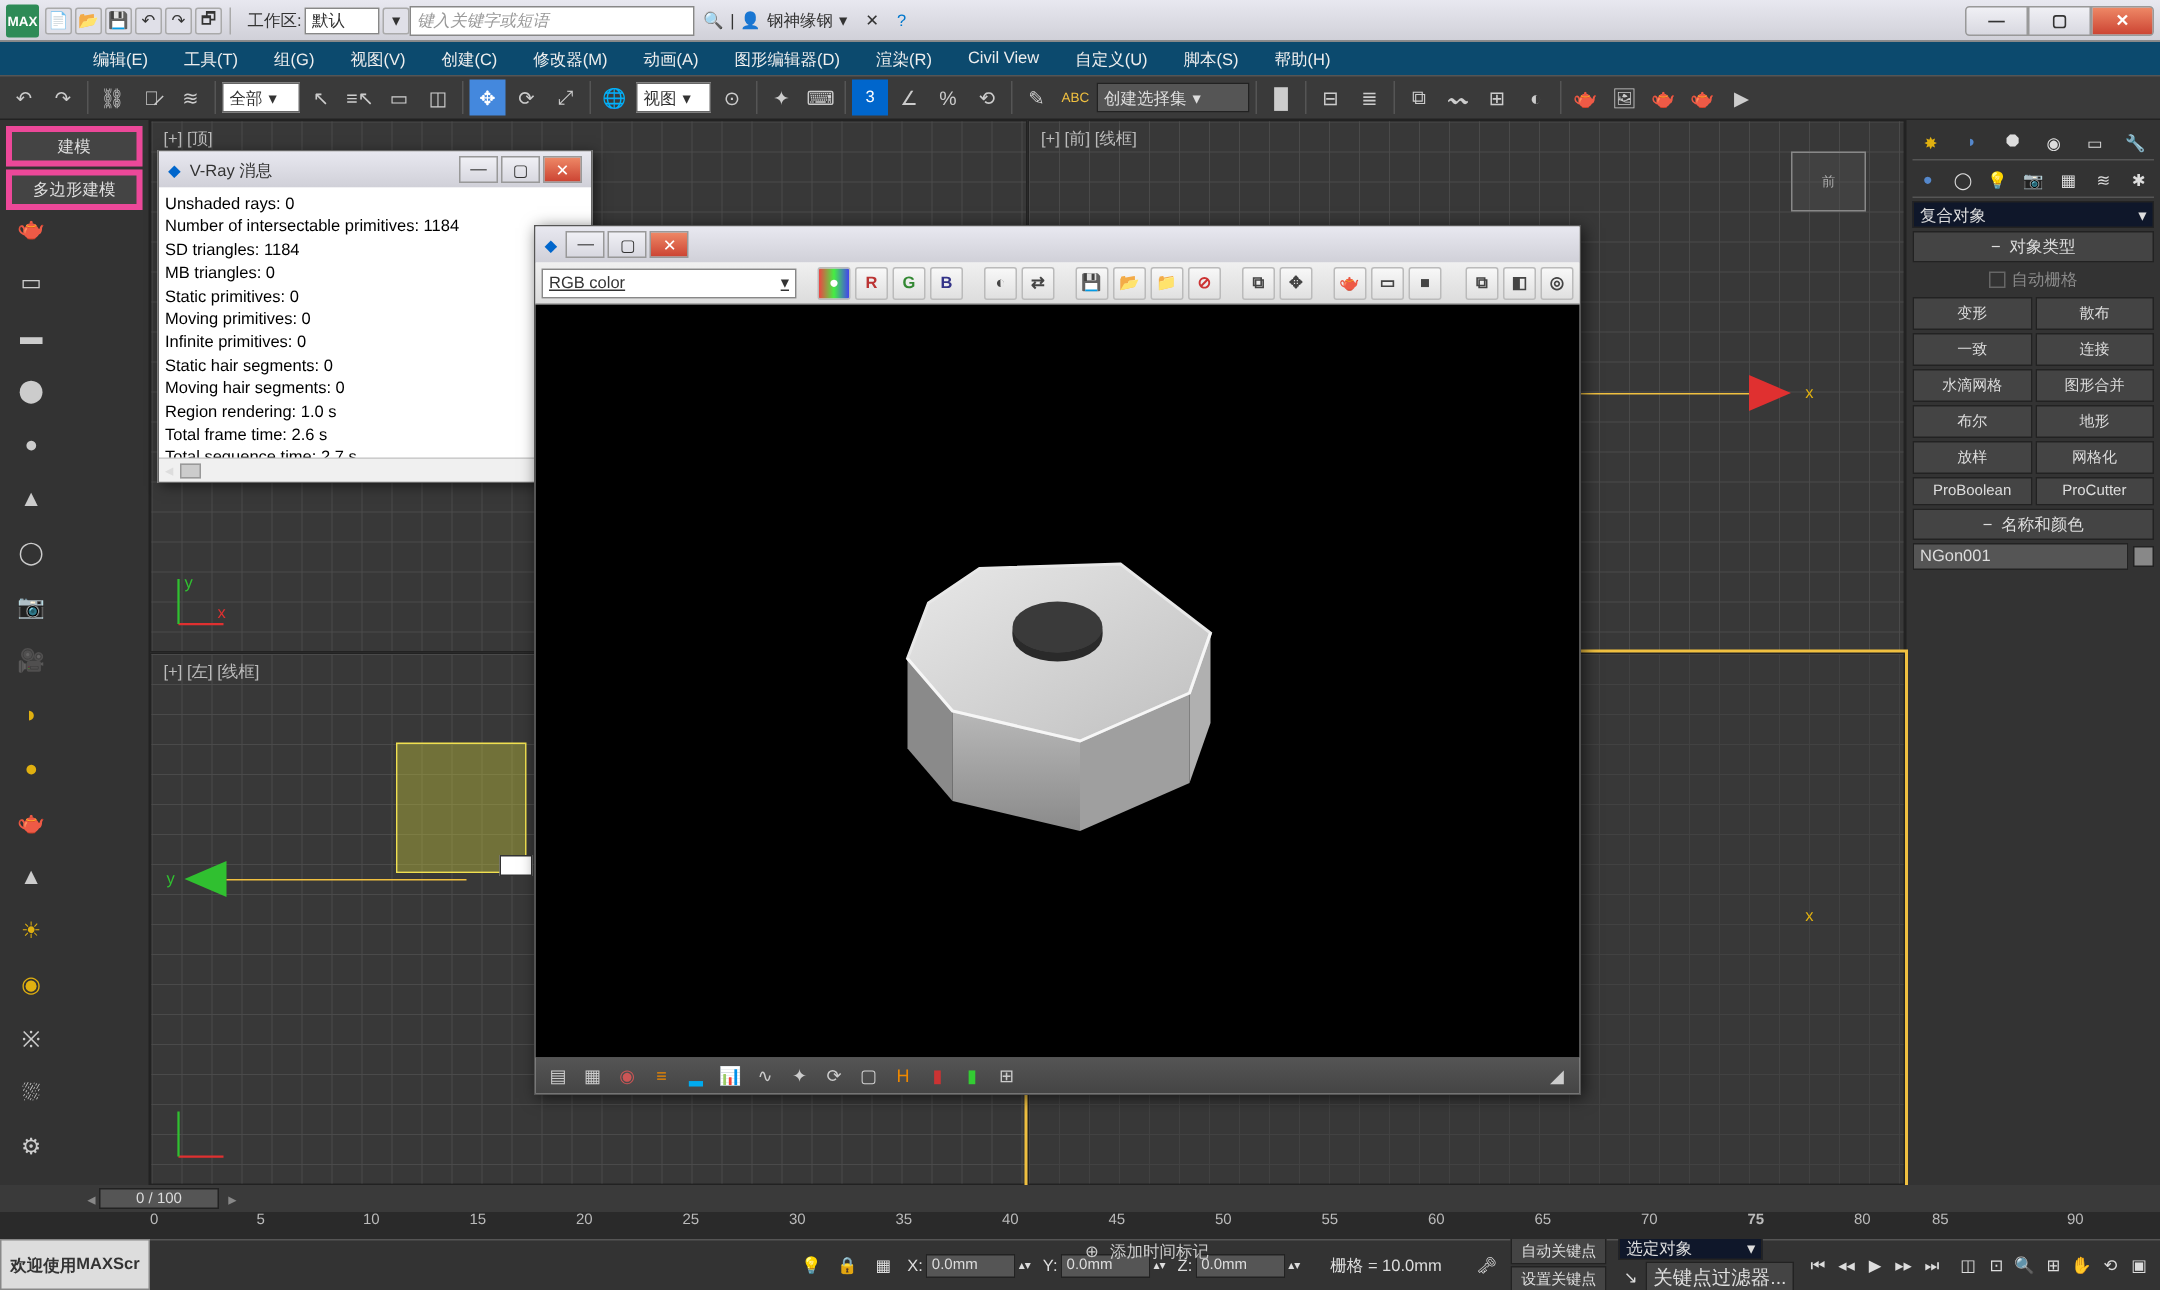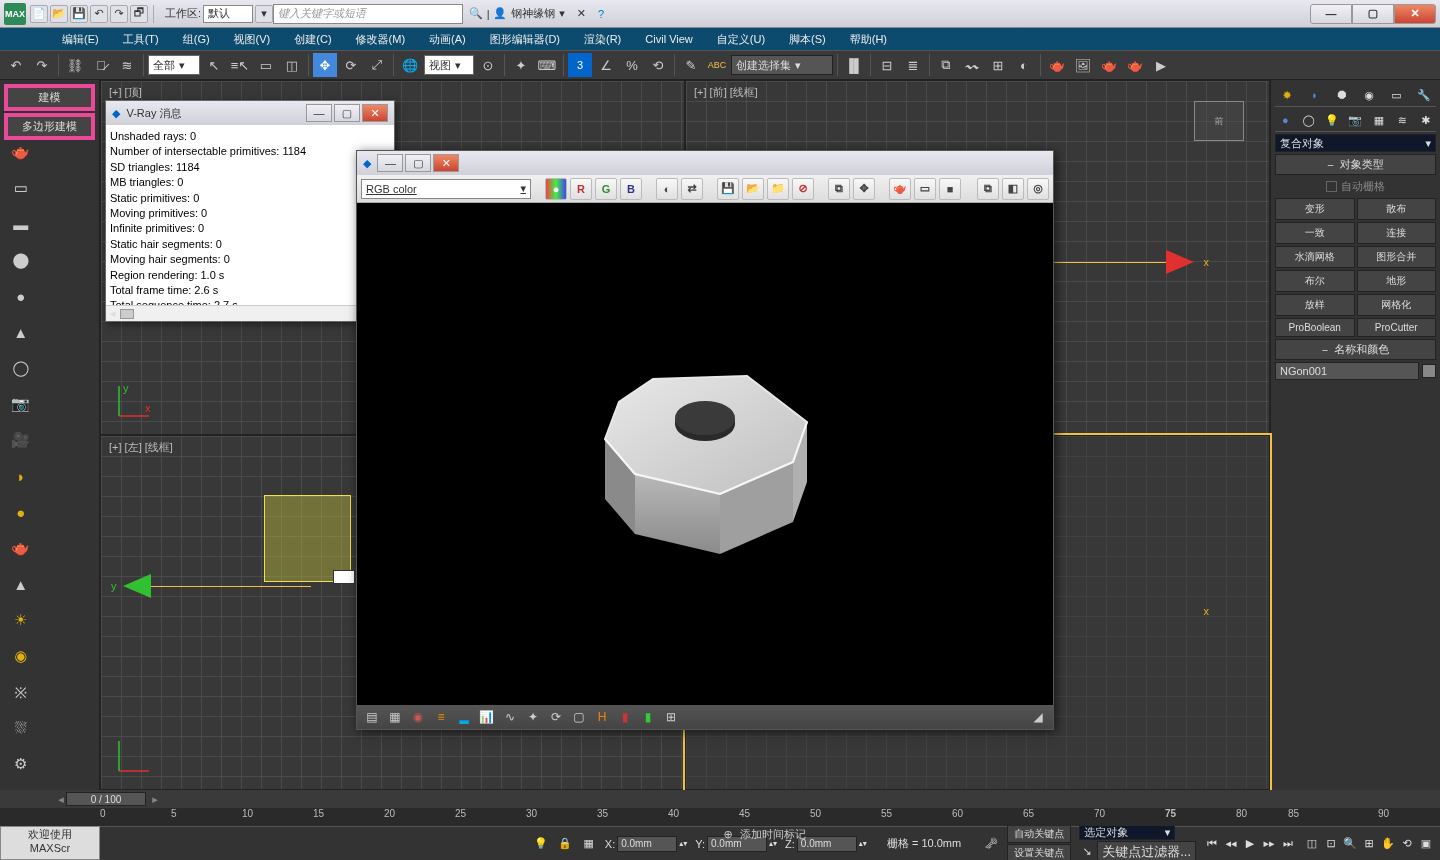--- a/index.html
+++ b/index.html
@@ -67,21 +67,21 @@
 .fb-btn { width: 22px; height: 22px; display: flex; align-items: center; justify-content: center; border: 1px solid #bbb; background: linear-gradient(#f8f8f8,#e0e0e0); color: #444; font-size: 11px; font-weight: bold; border-radius: 2px; }
 .fb-canvas { background: #000; position: relative; }
 .fb-bottom { height: 24px; background: linear-gradient(#555,#444); display: flex; align-items: center; padding: 0 6px; gap: 5px; }
 .fb-bbtn { width: 18px; height: 18px; display: flex; align-items: center; justify-content: center; color: #ccc; font-size: 12px; }
 .render-obj { position: absolute; left: 50%; top: 50%; transform: translate(-50%,-50%); }
 .nav-cube { position: absolute; right: 20px; top: 10px; width: 60px; height: 60px; }
 .nav-body { position: absolute; width: 50px; height: 40px; border: 1px solid #888; background: rgba(80,80,80,.4); color: #aaa; font-size: 9px; display: flex; align-items: center; justify-content: center; left: 5px; top: 10px; }
 svg { display: block; }
 .triangle-r { width:0; height:0; border-top:12px solid transparent; border-bottom:12px solid transparent; border-left:28px solid #e03030; }
 .triangle-g { width:0; height:0; border-top:12px solid transparent; border-bottom:12px solid transparent; border-right:28px solid #30c030; }
-.welcome-box { position:absolute; left:0; bottom:0; width:100px; height:34px; background:#ddd; border:1px solid #888; color:#333; display:flex; flex-direction:column; align-items:center; justify-content:flex-start; font-size:10px; }
+.welcome-box { position:absolute; left:0; bottom:0; width:100px; height:34px; background:#ddd; border:1px solid #888; color:#333; display:flex; flex-direction:row; align-items:center; justify-content:center; font-size:10px;font-weight:bold; }
 .tiny-icon { width:16px; height:16px; display:flex; align-items:center; justify-content:center; }
 </style>
 </head>
 <body>
 
 <div class="titlebar">
   <div class="logo">MAX</div>
   <div class="qat">
     <div class="qat-btn">📄</div>
     <div class="qat-btn">📂</div>

